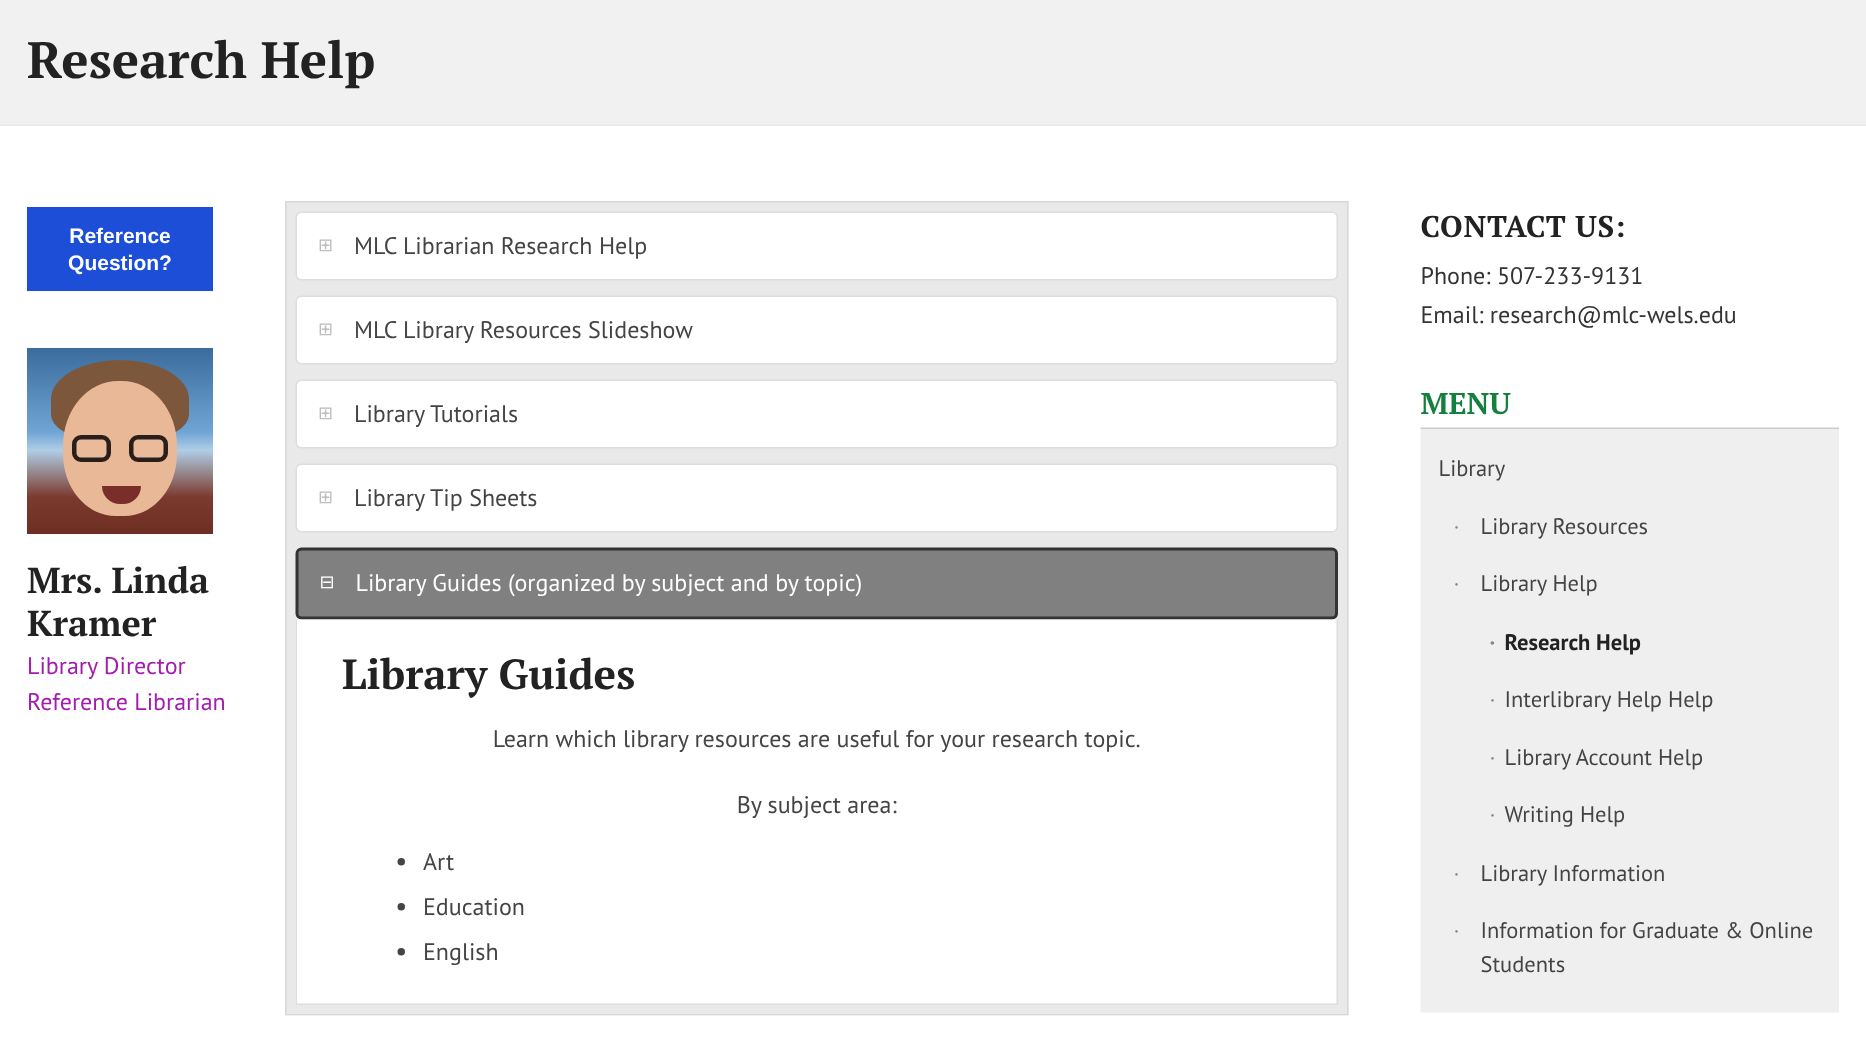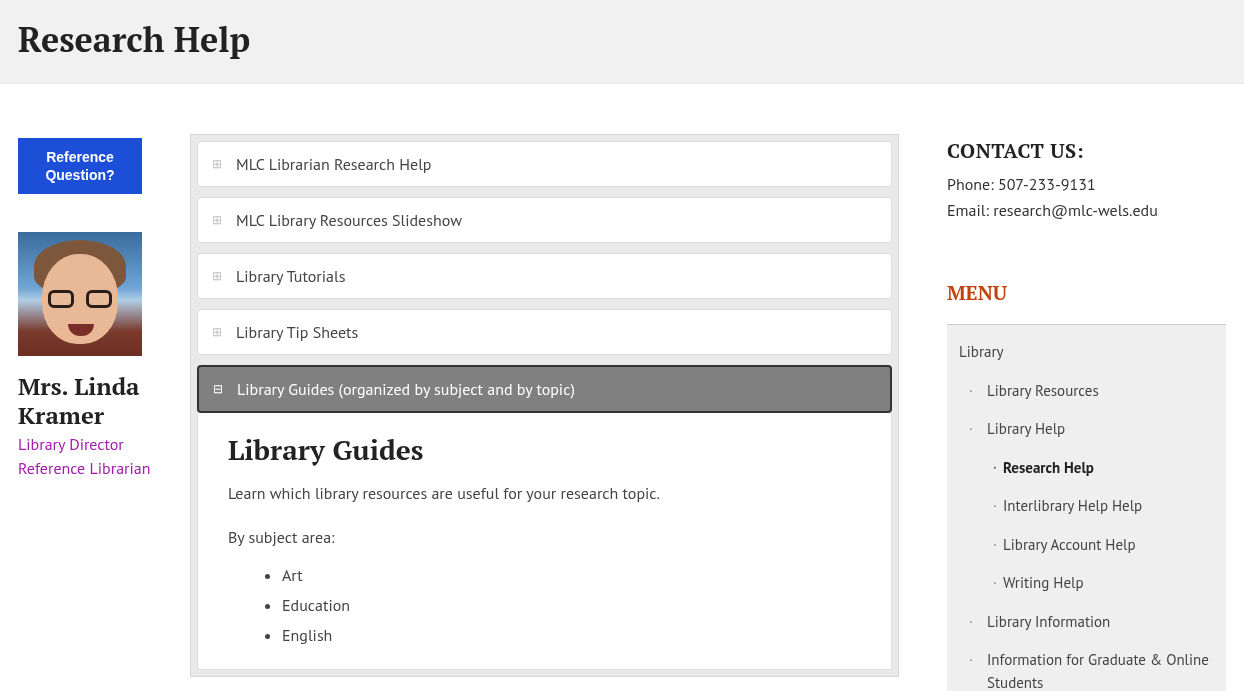--- a/index.html
+++ b/index.html
@@ -144,38 +144,38 @@
     border-top: none;
     padding: 16px 30px;
     font-size:16px;
     color:#333;
   }
   .acc-panel h2{
     font-family:"PT Serif", Georgia, serif;
     font-size:28px; font-weight:700; color:#222;
     margin-bottom:10px;
   }
-  .acc-panel p{ margin-bottom:20px; color:#444;}
+  .acc-panel p{ margin-bottom:20px; color:#444;text-align:center;}
   .acc-panel .label-line{ margin-bottom:14px; color:#444;}
   .acc-panel ul{ list-style: disc; padding-left: 54px; }
   .acc-panel ul li{ margin-bottom:6px; color:#444;}
   .acc-panel ul li a{ color:#444; text-decoration:none; }
   
   .contact-h {
     font-family:"PT Serif", Georgia, serif;
     font-size:20px; font-weight:700; color:#222;
     letter-spacing:0.5px;
     margin-bottom:6px;
   }
   .contact-line{ font-size:16px; color:#333; margin-bottom:2px;}
   .menu-h{
     font-family:"PT Serif", Georgia, serif;
-    font-size:20px; font-weight:700; color:#c2410c;
-    margin-top:56px;
-    padding-bottom:16px;
+    font-size:20px; font-weight:700; color:#15803d;
+    margin-top:32px;
+    padding-bottom:1px;
     border-bottom:1px solid #ccc;
   }
   .menu-box{
     background:#efefef;
     padding: 8px 0 12px 0;
   }
   .menu-box a{
     display:block;
     text-decoration:none;
     font-size:15px;

